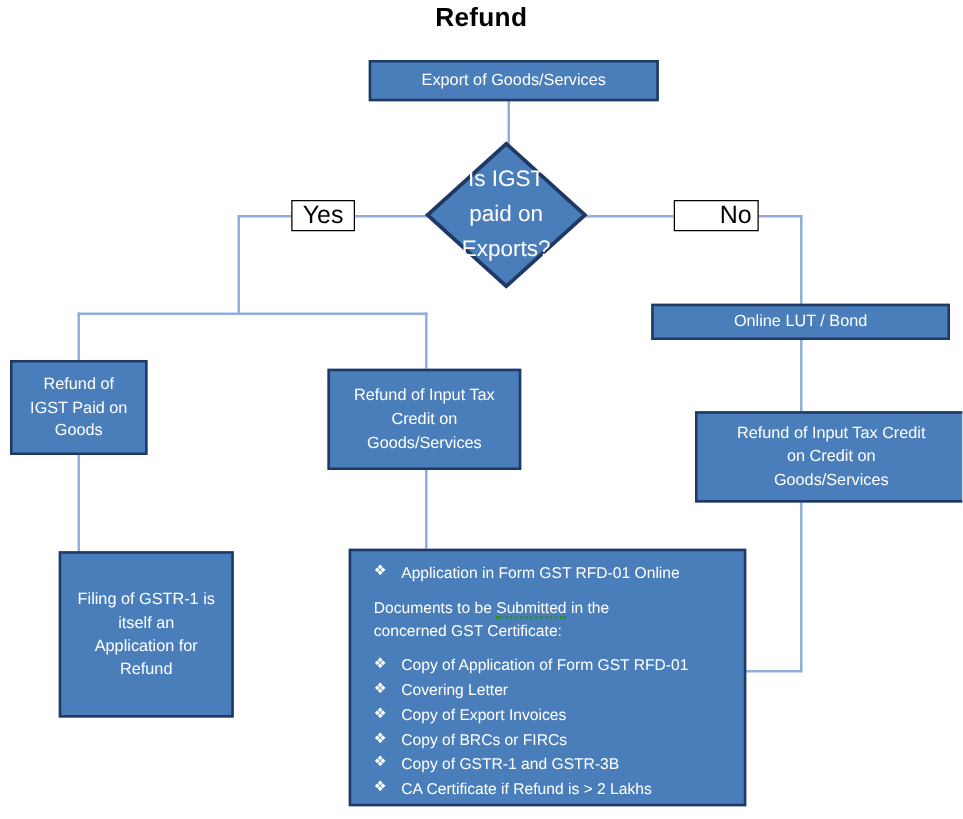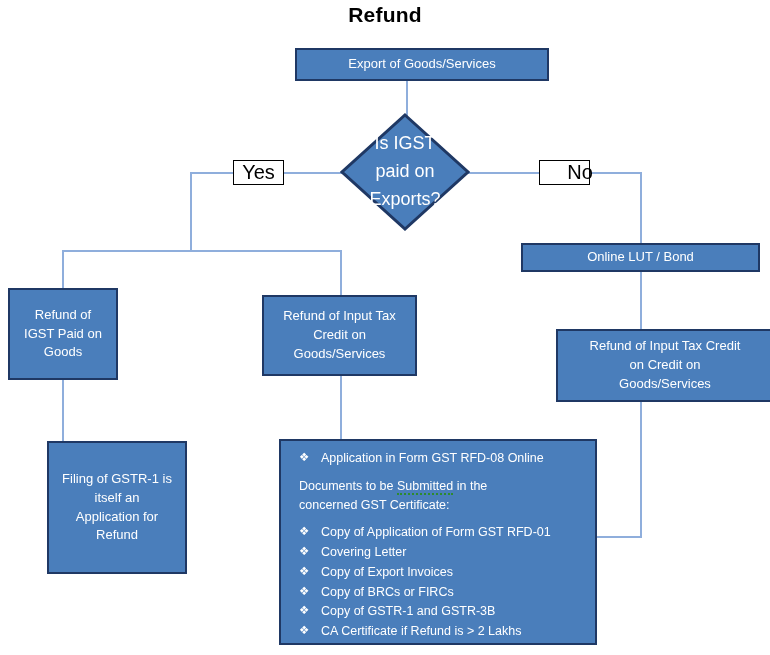--- a/index.html
+++ b/index.html
@@ -160,50 +160,50 @@
 
   <div class="ln v" style="left:640px; top:271px; height:58px;"></div>
 
   <div class="ln v" style="left:62px; top:359px; height:83px;"></div>
 
   <div class="ln v" style="left:340px; top:370px; height:69px;"></div>
 
   <div class="ln v" style="left:640px; top:401px; height:136px;"></div>
   <div class="ln h" style="left:596px; top:536px; width:46px;"></div>
 
-  <div class="node" style="left:295px; top:48px; width:254px; height:33px;">
+  <div class="node" style="left:295px; top:48px; width:232px; height:33px;">
     <span class="txt">Export of Goods/Services</span>
   </div>
 
   <div class="diamond-wrap" style="left:340px; top:113px; width:130px; height:118px;">
     <svg class="diamond-shape" viewBox="0 0 130 118" width="130" height="118">
       <polygon points="65,2 128,59 65,116 2,59" fill="#4A7EBB" stroke="#1F3864" stroke-width="3"></polygon>
     </svg>
     <div class="diamond-label">
       <div>
         <div>Is IGST</div>
         <div>paid on</div>
         <div>Exports?</div>
       </div>
     </div>
   </div>
 
   <div class="yn" style="left:233px; top:160px; width:51px; height:25px;">
     <span>Yes</span>
   </div>
 
-  <div class="yn" style="left:539px; top:160px; width:51px; height:25px;padding-left:31px;">
+  <div class="yn" style="left:539px; top:160px; width:68px; height:25px;padding-left:31px;">
     <span>No</span>
   </div>
 
   <div class="node" style="left:521px; top:243px; width:239px; height:29px;">
     <span class="txt">Online LUT / Bond</span>
   </div>
 
-  <div class="node" style="left:8px; top:288px; width:110px; height:92px;text-align:center;">
+  <div class="node" style="left:8px; top:288px; width:110px; height:76px;text-align:center;">
     <span class="txt">
       <span>Refund of</span><br>
       <span>IGST Paid on</span><br>
       <span>Goods</span>
     </span>
   </div>
 
   <div class="node" style="left:262px; top:295px; width:155px; height:81px;">
     <span class="txt">
       <span>Refund of Input Tax</span><br>
@@ -226,21 +226,21 @@
       <span>itself an</span><br>
       <span>Application for</span><br>
       <span>Refund</span>
     </span>
   </div>
 
   <div class="doclist" style="left:279px; top:439px; width:318px; height:206px;">
 
     <div class="doc-row">
       <span class="doc-bullet">❖</span>
-      <span class="doc-text">Application in Form GST RFD-08  Online</span>
+      <span class="doc-text">Application in Form GST RFD-01  Online</span>
     </div>
 
     <div class="doc-para">
       <div><span>Documents to be </span><span class="spell">Submitted</span><span> in the</span></div>
       <div>concerned GST Certificate:</div>
     </div>
 
     <div class="tight-list">
       <div class="doc-row">
         <span class="doc-bullet">❖</span>

